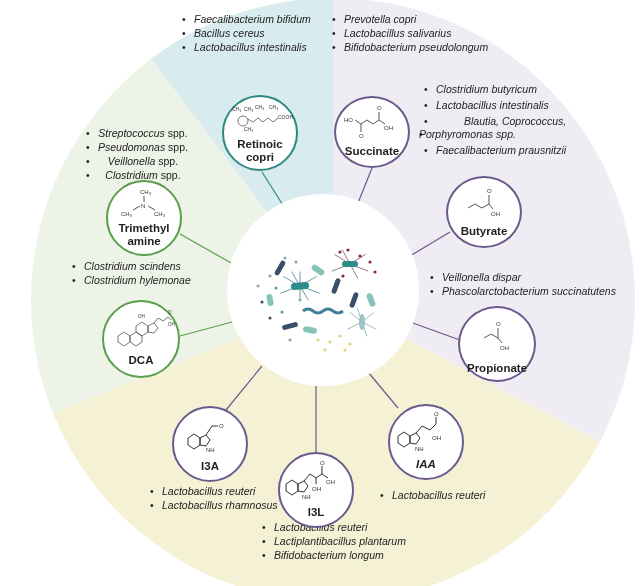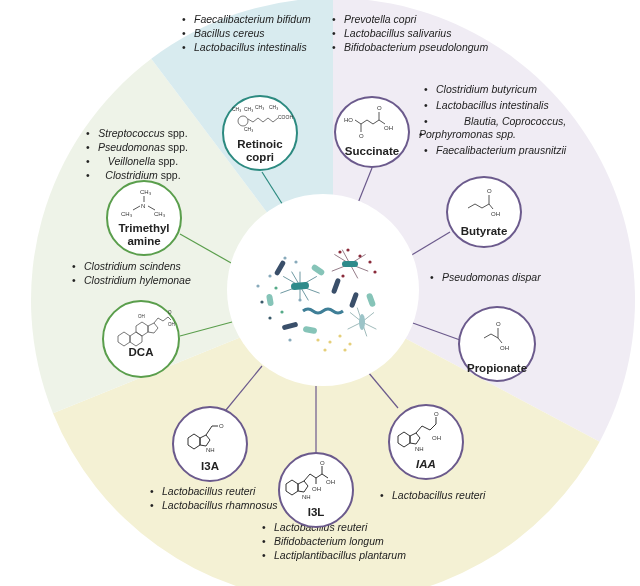--- a/index.html
+++ b/index.html
@@ -109,21 +109,22 @@
 
 <ul class="list" style="left:424px; top:82px; line-height:15.5px;">
   <li>Clostridium butyricum</li>
   <li>Lactobacillus intestinalis</li>
   <li style="line-height:13px; padding-top:2px;text-align:right;">Blautia, Coprococcus,</li>
   <li style="padding-left:0; margin-left:-5px; line-height:13px;" class="cont">Porphyromonas spp.</li>
   <li style="padding-top:2px;">Faecalibacterium prausnitzii</li>
 </ul>
 
 <ul class="list" style="left:430px; top:270px;">
-  <li>Pseudomonas dispar</li>
+  <li>Veillonella dispar</li>
+  <li>Phascolarctobacterium succinatutens</li>
 </ul>
 
 <ul class="list" style="left:86px; top:126px;text-align:center;">
   <li><span>Streptococcus</span><span class="n"> spp.</span></li>
   <li><span>Pseudomonas</span><span class="n"> spp.</span></li>
   <li><span>Veillonella</span><span class="n"> spp.</span></li>
   <li><span>Clostridium</span><span class="n"> spp.</span></li>
 </ul>
 
 <ul class="list" style="left:72px; top:259px;">
@@ -131,22 +132,22 @@
   <li>Clostridium hylemonae</li>
 </ul>
 
 <ul class="list" style="left:150px; top:484px;">
   <li>Lactobacillus reuteri</li>
   <li>Lactobacillus rhamnosus</li>
 </ul>
 
 <ul class="list" style="left:262px; top:520px;">
   <li>Lactobacillus reuteri</li>
+  <li>Lactiplantibacillus plantarum</li>
   <li>Bifidobacterium longum</li>
-  <li>Lactiplantibacillus plantarum</li>
 </ul>
 
 <ul class="list" style="left:380px; top:488px;">
   <li>Lactobacillus reuteri</li>
 </ul>
 
 <div class="node teal" style="left:222px; top:95px; width:76px; height:76px;">
   <svg class="mol" width="76" height="34" style="left:0; top:4px;" viewBox="0 0 76 34">
     <text x="8" y="10" font-size="5">CH₃</text>
     <text x="20" y="10" font-size="5">CH₃</text>
@@ -212,21 +213,21 @@
   <svg class="mol" width="78" height="48" style="left:0; top:2px;" viewBox="0 0 78 48">
     <polygon points="14,32 20,28 26,32 26,38 20,42 14,38" fill="none" stroke="#555" stroke-width="0.8"></polygon>
     <polygon points="26,32 32,28 38,32 38,38 32,42 26,38" fill="none" stroke="#555" stroke-width="0.8"></polygon>
     <polygon points="32,28 32,22 38,18 44,22 44,28 38,32" fill="none" stroke="#555" stroke-width="0.8"></polygon>
     <polygon points="44,22 50,19 54,24 50,29 44,28" fill="none" stroke="#555" stroke-width="0.8"></polygon>
     <polyline points="50,19 54,14 59,17 64,13 67,16" fill="none" stroke="#555" stroke-width="0.8"></polyline>
     <text x="34" y="14" font-size="4.5">OH</text>
     <text x="64" y="10" font-size="4.5">O</text>
     <text x="64" y="22" font-size="4.5">OH</text>
   </svg>
-  <div class="lbl" style="top:44px;text-align:center;">DCA</div>
+  <div class="lbl" style="top:52px;text-align:center;">DCA</div>
 </div>
 
 <div class="node purple" style="left:172px; top:406px; width:76px; height:76px;">
   <svg class="mol" width="76" height="48" style="left:0; top:2px;" viewBox="0 0 76 48">
     <polygon points="14,28 20,24 26,28 26,35 20,39 14,35" fill="none" stroke="#333" stroke-width="1"></polygon>
     <polygon points="26,28 32,25 36,30 32,36 26,35" fill="none" stroke="#333" stroke-width="1"></polygon>
     <polyline points="32,25 38,16 44,16" fill="none" stroke="#333" stroke-width="1"></polyline>
     <text x="45" y="18" font-size="6">O</text>
     <text x="32" y="42" font-size="6">NH</text>
   </svg>

